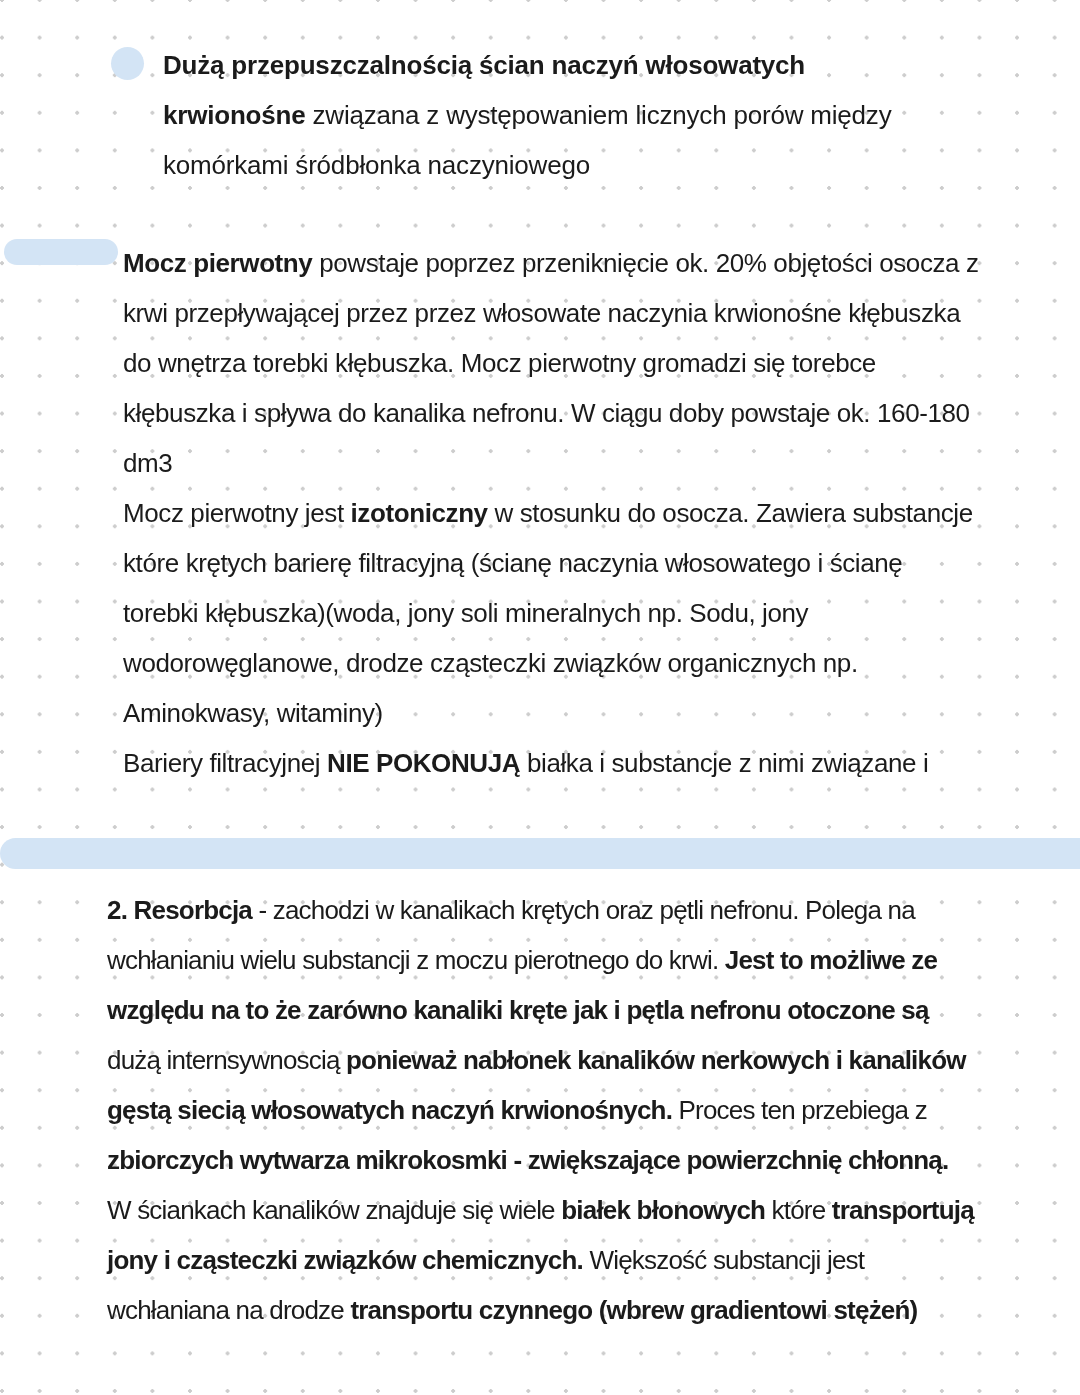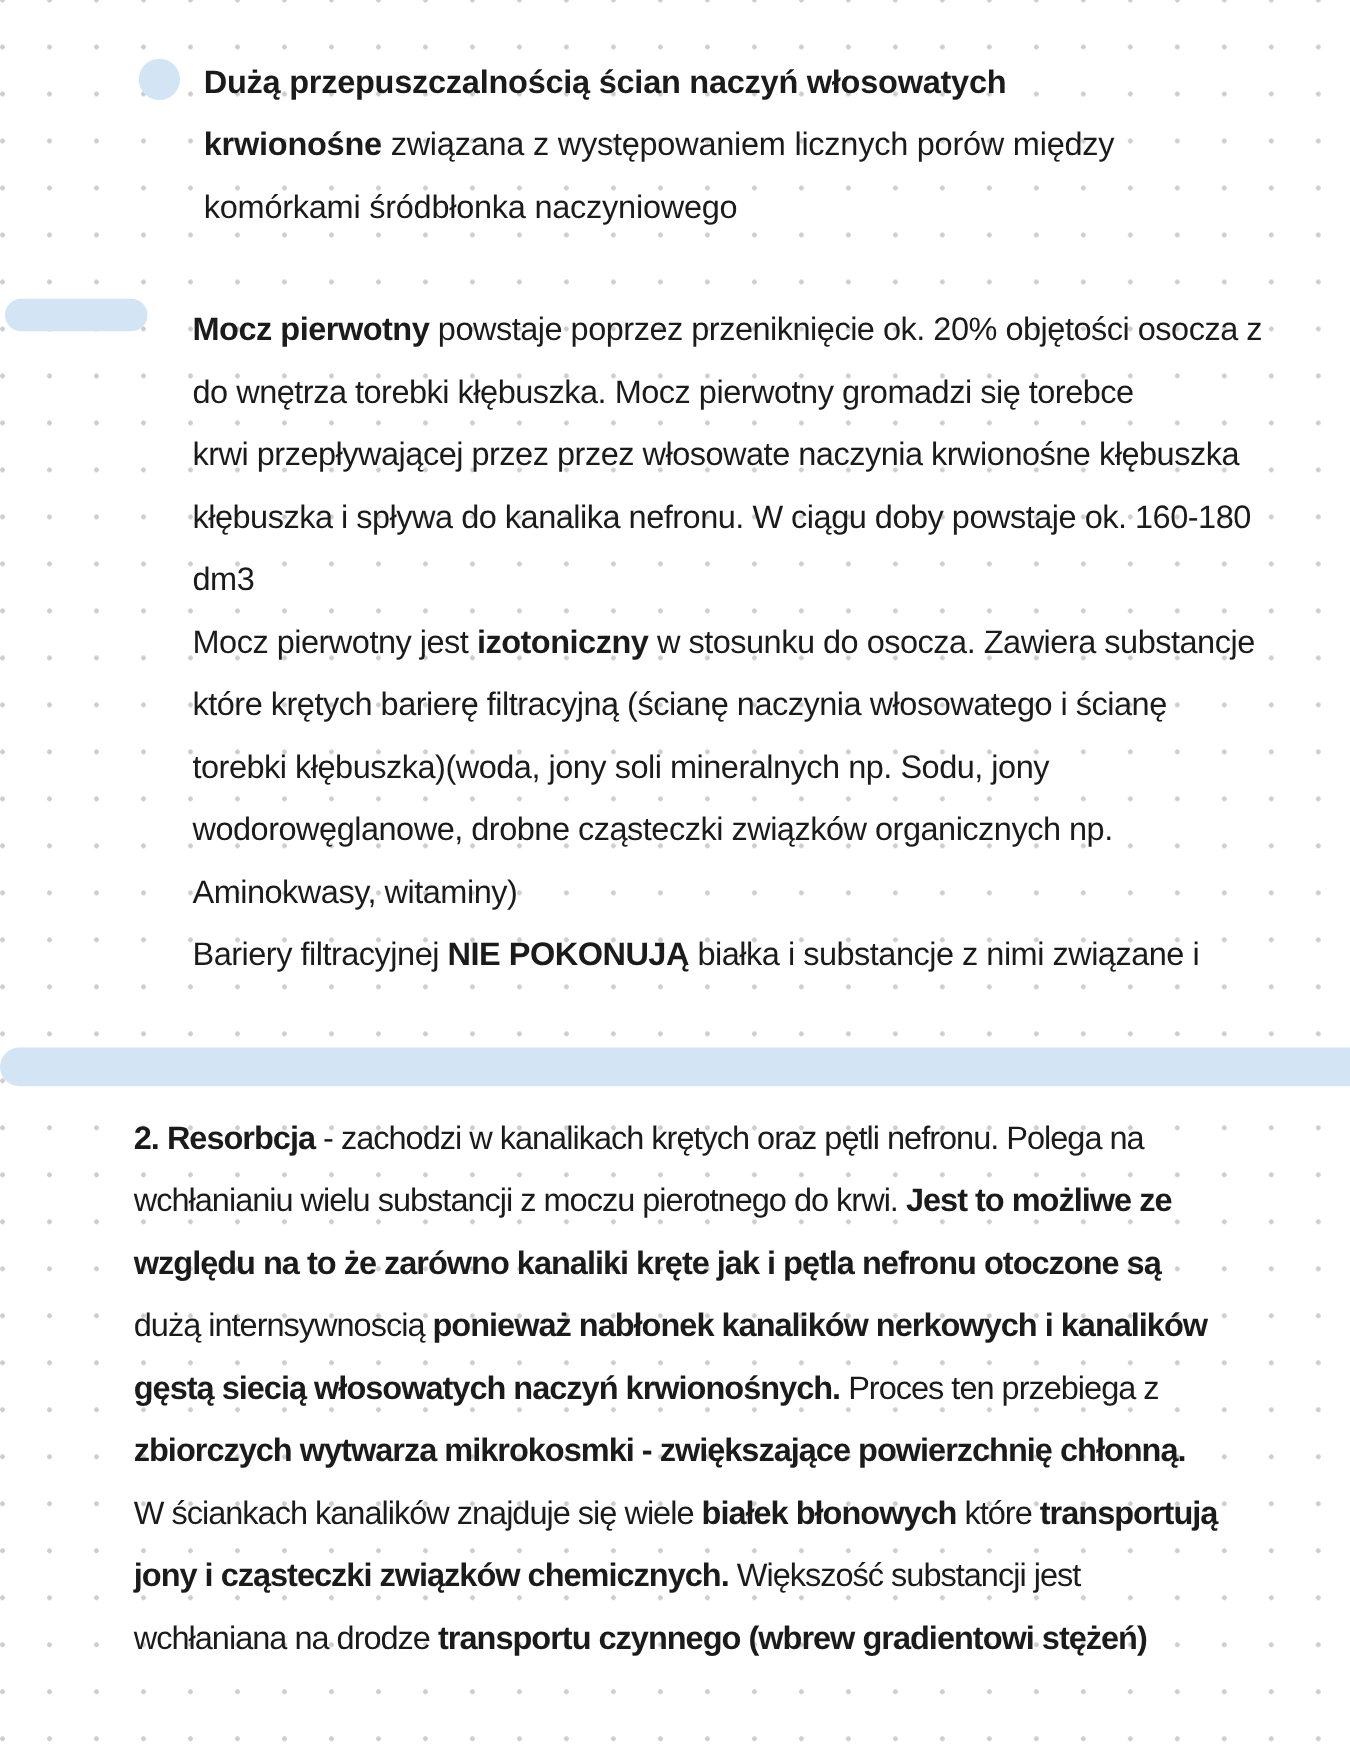--- a/index.html
+++ b/index.html
@@ -31,21 +31,21 @@
   }
   .seg{font-weight:400;}
   .seg-b{font-weight:700;}
 
   .bullet-block{top:40px;left:163px;letter-spacing:-0.2px;}
   .bullet-dot{
     position:absolute;top:47px;left:111px;
     width:33px;height:33px;border-radius:50%;
     background:var(--highlight);
   }
-  .para-mocz{top:238px;left:123px;letter-spacing:-0.4px;margin-left:31px;}
+  .para-mocz{top:238px;left:123px;letter-spacing:-0.4px;}
   .highlight-pill{
     position:absolute;top:239px;left:4px;
     width:114px;height:26px;border-radius:13px;
     background:var(--highlight);
   }
   .divider-bar{
     position:absolute;top:838px;left:0;
     width:1080px;height:31px;
     border-radius:16px 0 0 16px;
     background:var(--highlight);
@@ -65,28 +65,28 @@
         <div class="line"><span class="seg seg-b">krwionośne</span><span class="seg"> związana z występowaniem licznych porów między</span></div>
         <div class="line"><span class="seg">komórkami śródbłonka naczyniowego</span></div>
       </div>
   </section>
 
   <span class="highlight-pill"></span>
 
   <section class="block para-mocz">
     <div class="lines">
         <div class="line"><span class="seg seg-b">Mocz pierwotny</span><span class="seg"> powstaje poprzez przeniknięcie ok. 20% objętości osocza z</span></div>
+        <div class="line"><span class="seg">krwi przepływającej przez przez włosowate naczynia krwionośne kłębuszka</span></div>
         <div class="line"><span class="seg">do wnętrza torebki kłębuszka. Mocz pierwotny gromadzi się torebce</span></div>
-        <div class="line"><span class="seg">krwi przepływającej przez przez włosowate naczynia krwionośne kłębuszka</span></div>
         <div class="line"><span class="seg">kłębuszka i spływa do kanalika nefronu. W ciągu doby powstaje ok. 160-180</span></div>
         <div class="line"><span class="seg">dm3</span></div>
         <div class="line"><span class="seg">Mocz pierwotny jest </span><span class="seg seg-b">izotoniczny</span><span class="seg"> w stosunku do osocza. Zawiera substancje</span></div>
         <div class="line"><span class="seg">które krętych barierę filtracyjną (ścianę naczynia włosowatego i ścianę</span></div>
         <div class="line"><span class="seg">torebki kłębuszka)(woda, jony soli mineralnych np. Sodu, jony</span></div>
-        <div class="line"><span class="seg">wodorowęglanowe, drobne cząsteczki związków organicznych np.</span></div>
+        <div class="line"><span class="seg">wodorowęglanowe, drodze cząsteczki związków organicznych np.</span></div>
         <div class="line"><span class="seg">Aminokwasy, witaminy)</span></div>
         <div class="line"><span class="seg">Bariery filtracyjnej </span><span class="seg seg-b">NIE POKONUJĄ</span><span class="seg"> białka i substancje z nimi związane i</span></div>
       </div>
   </section>
 
   <div class="divider-bar"></div>
 
   <section class="block para-resorbcja">
     <div class="lines">
         <div class="line"><span class="seg seg-b">2. Resorbcja</span><span class="seg"> - zachodzi w kanalikach krętych oraz pętli nefronu. Polega na</span></div>

